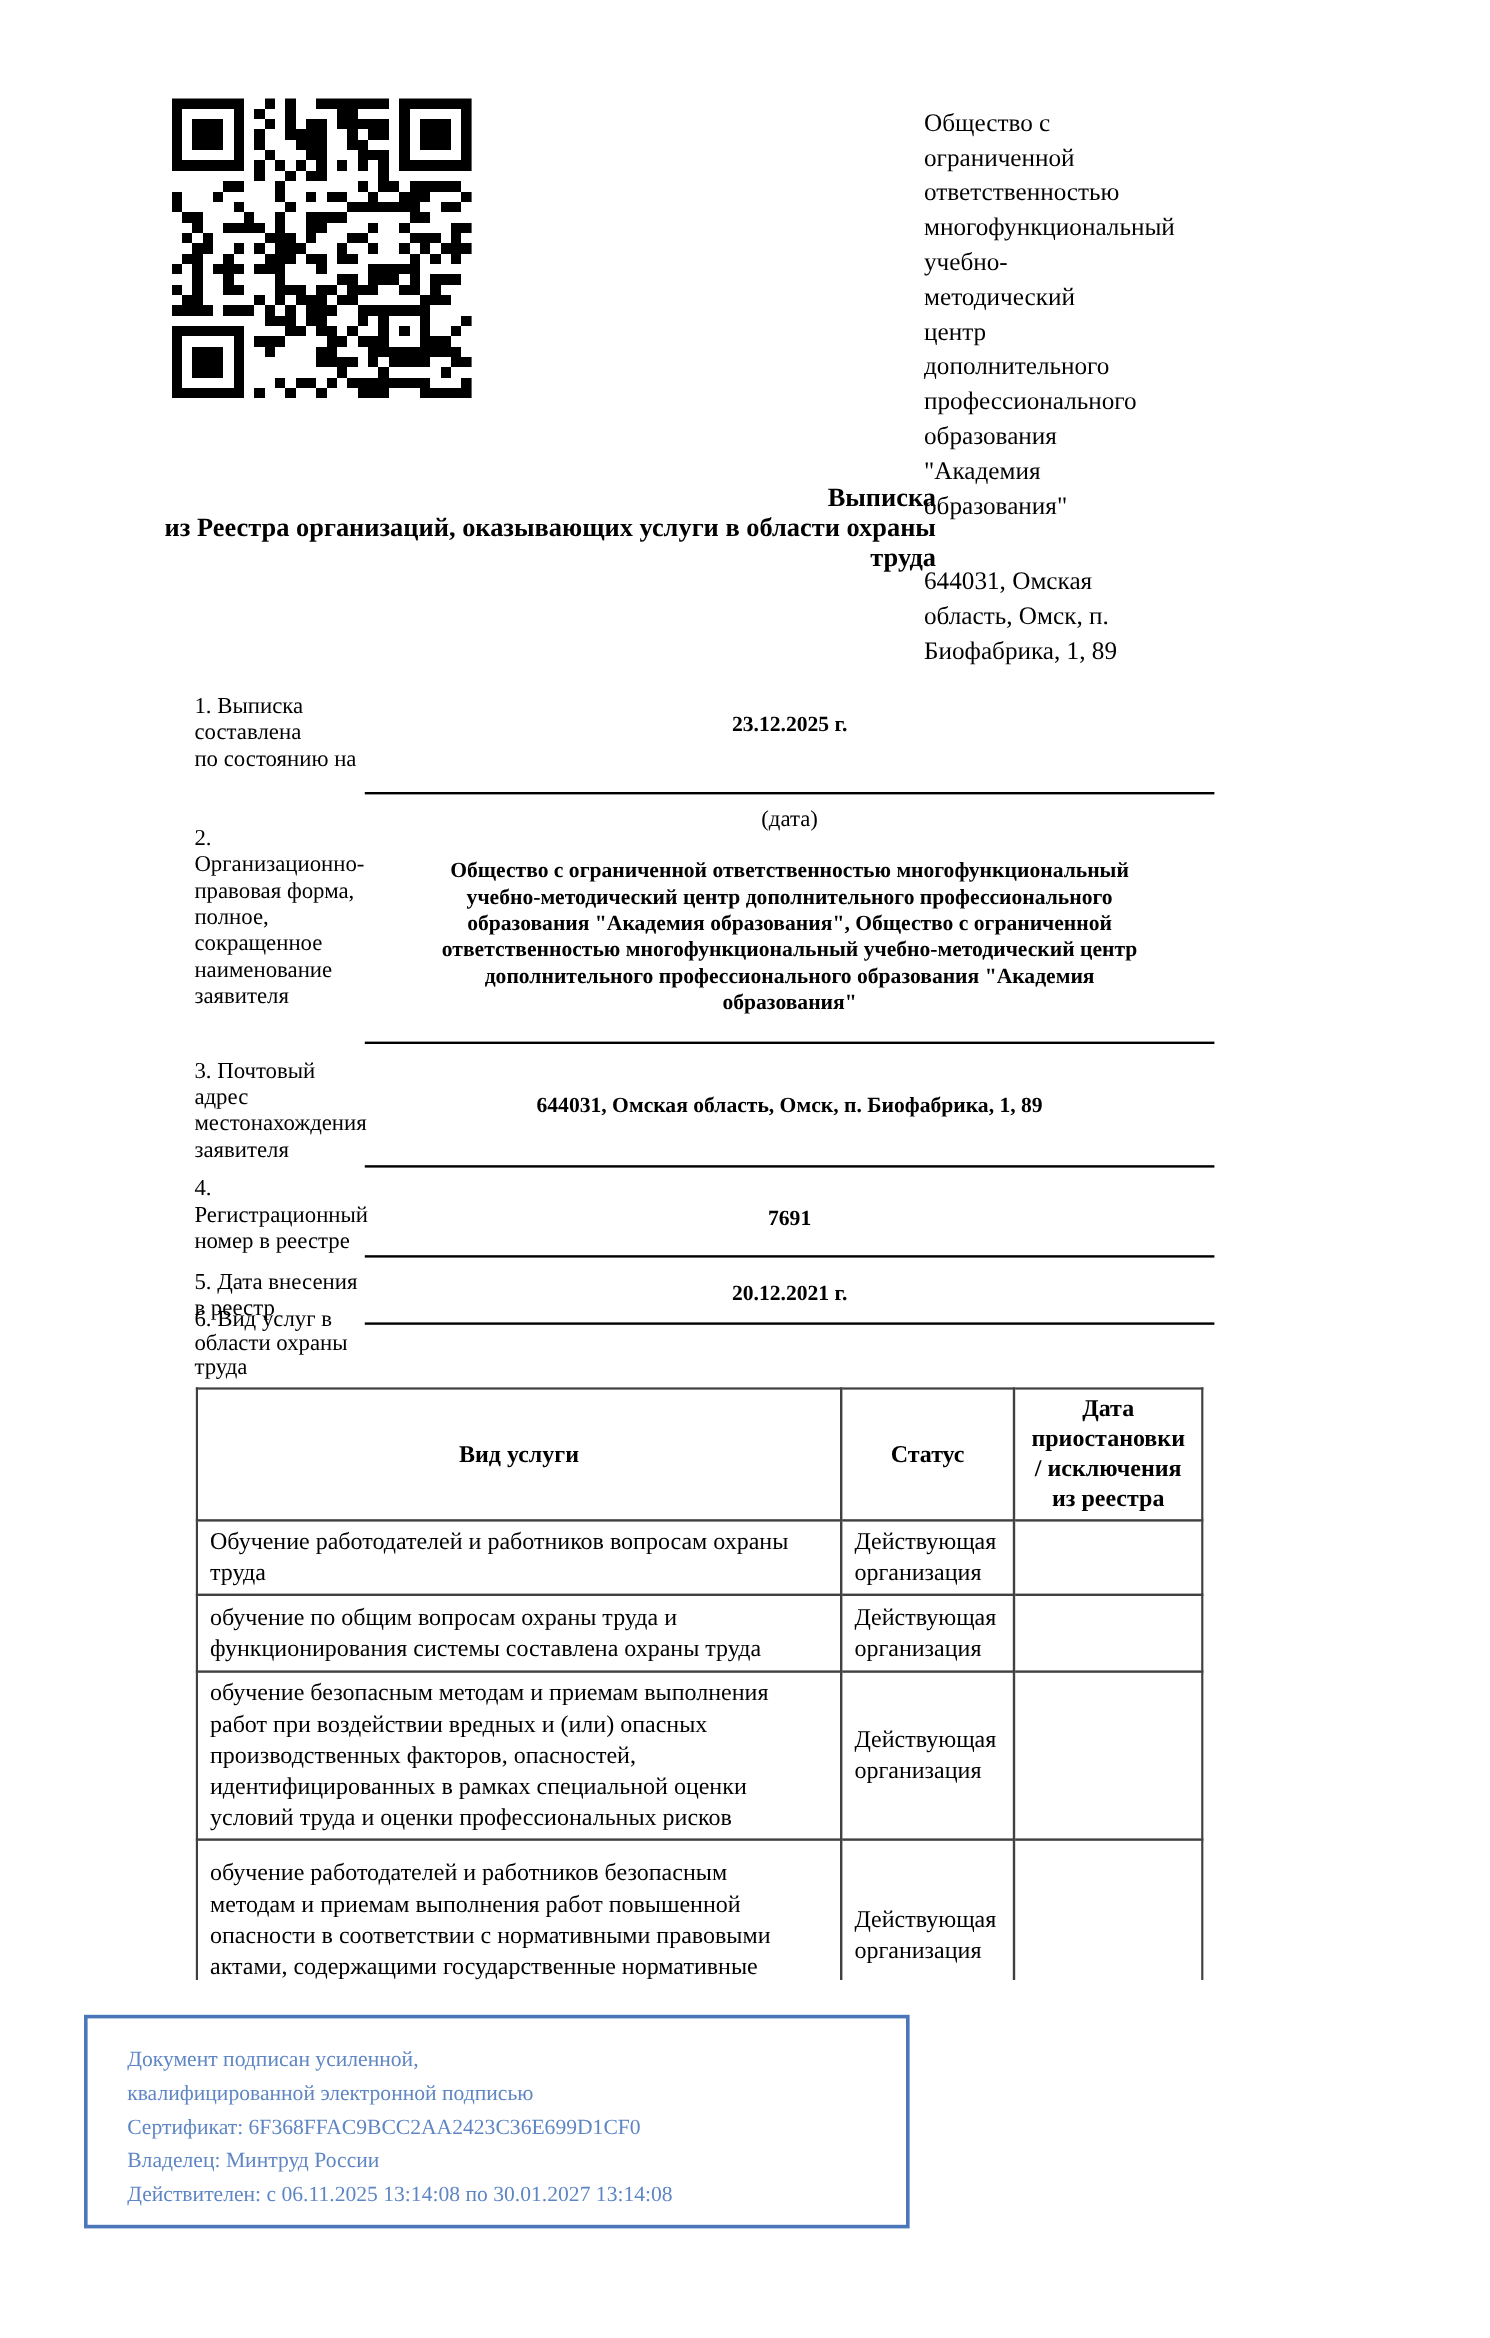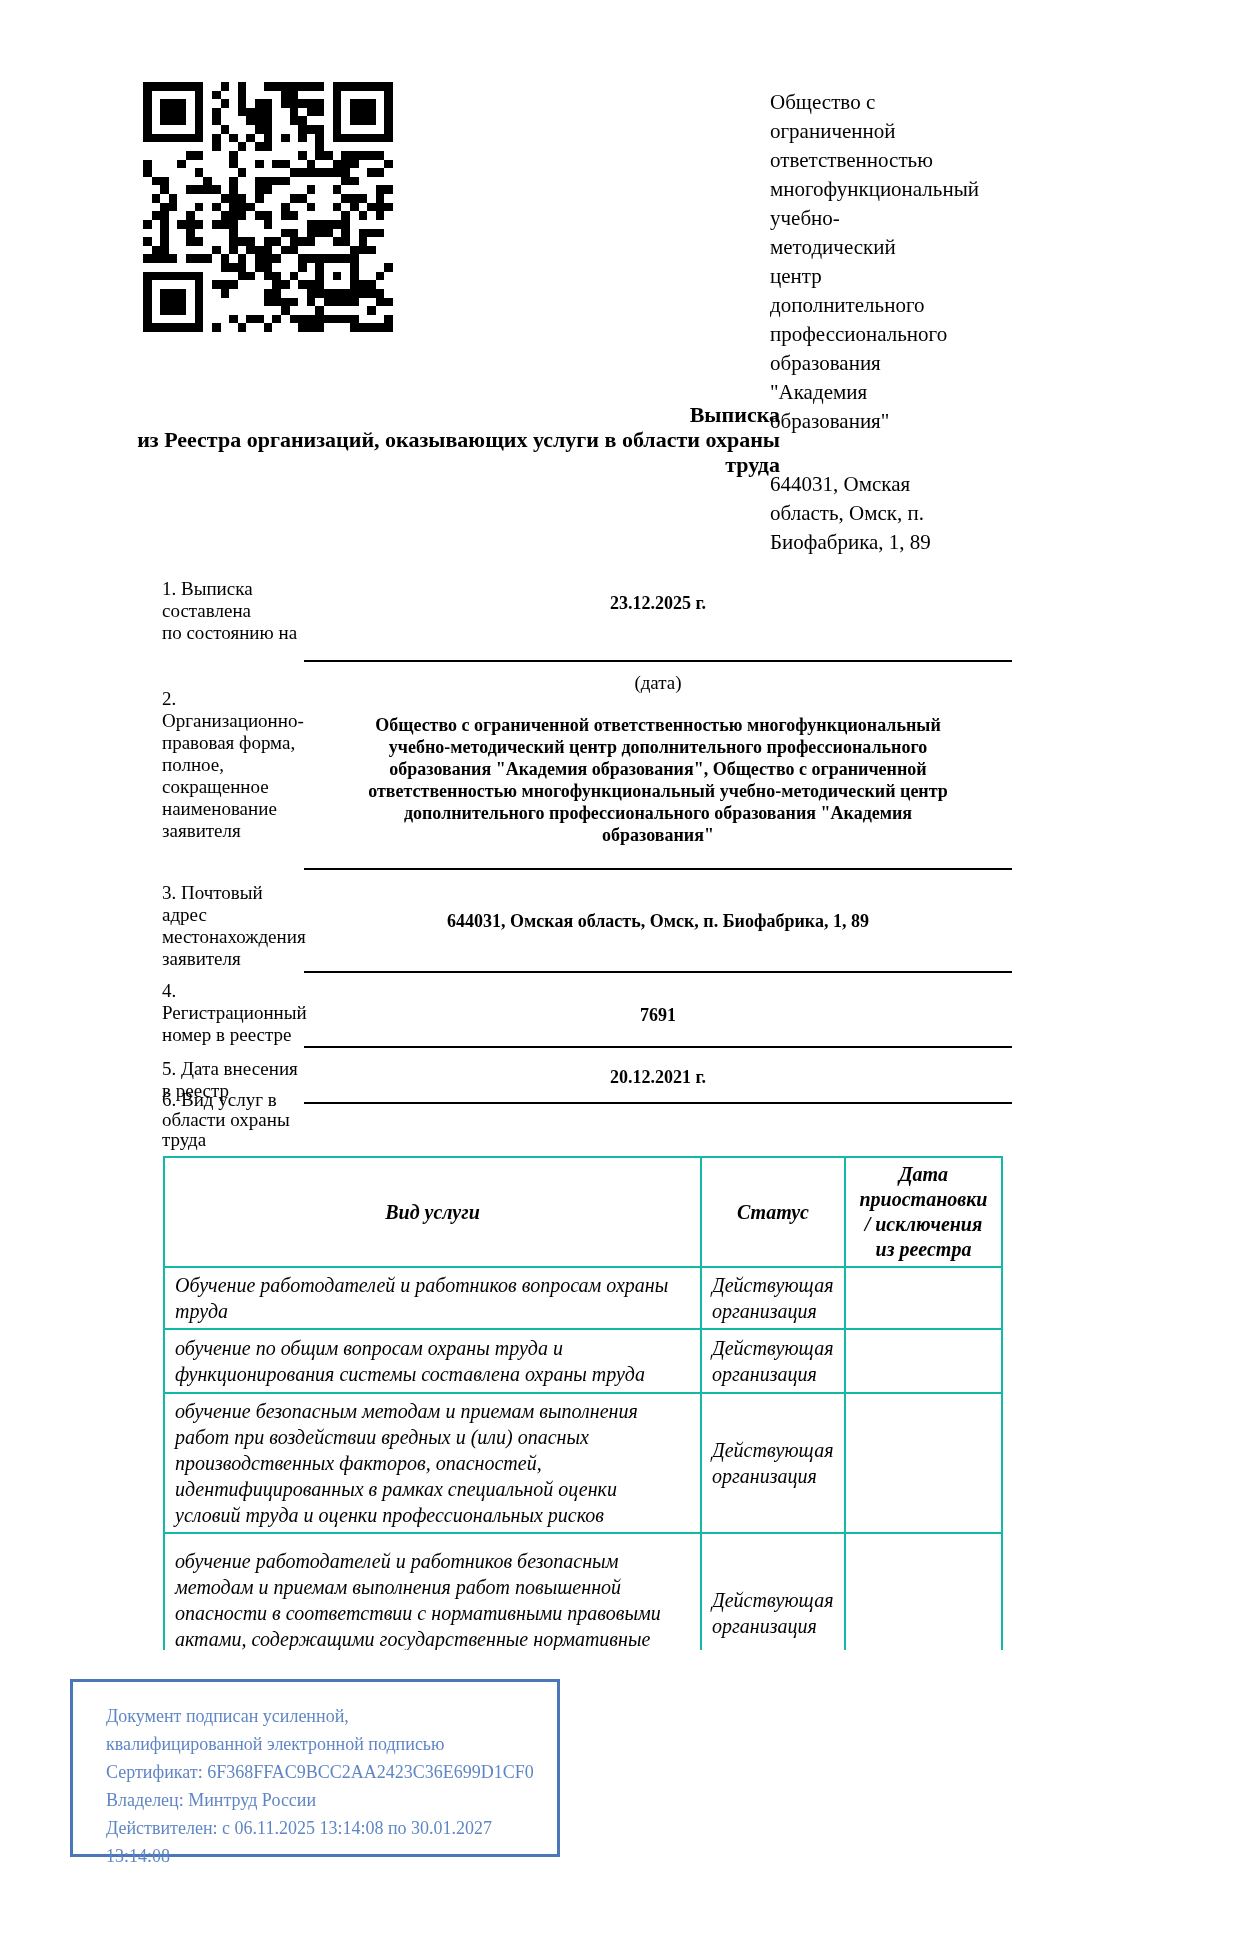--- a/index.html
+++ b/index.html
@@ -50,40 +50,39 @@
   
   .table-clip{
     position:absolute;left:163px;top:1156px;width:840px;height:494px;
     overflow:hidden;
   }
   table.services{
     border-collapse:collapse;table-layout:fixed;width:838px;
     font-size:20px;line-height:26px;
   }
   table.services th, table.services td{
-    border:2px solid #14b8a6;
+    border:2px solid #404040;
     vertical-align:middle;
     padding:4px 10px;
     overflow:hidden;
-    font-style:italic;
   }
   table.services th{
     font-weight:bold;text-align:center;padding:4px 4px;
   }
   .h-row{height:102px;}
   .r1{height:62px;}
   .r2{height:64px;}
   .r3{height:139px;}
   .r4{height:160px;}
   td.c-status{padding:4px 8px;}
   th.h-date{font-size:20px;line-height:25px;}
 
   
   .sig{
-    position:absolute;left:70px;top:1679px;width:490px;height:178px;
+    position:absolute;left:70px;top:1679px;width:688px;height:178px;
     border:3px solid #4b76ba;
     box-sizing:border-box;
     padding:20px 18px 0 33px;
     font-size:18px;line-height:28px;
     color:#5f86c4;
   }
 </style>
 </head>
 <body>
 

